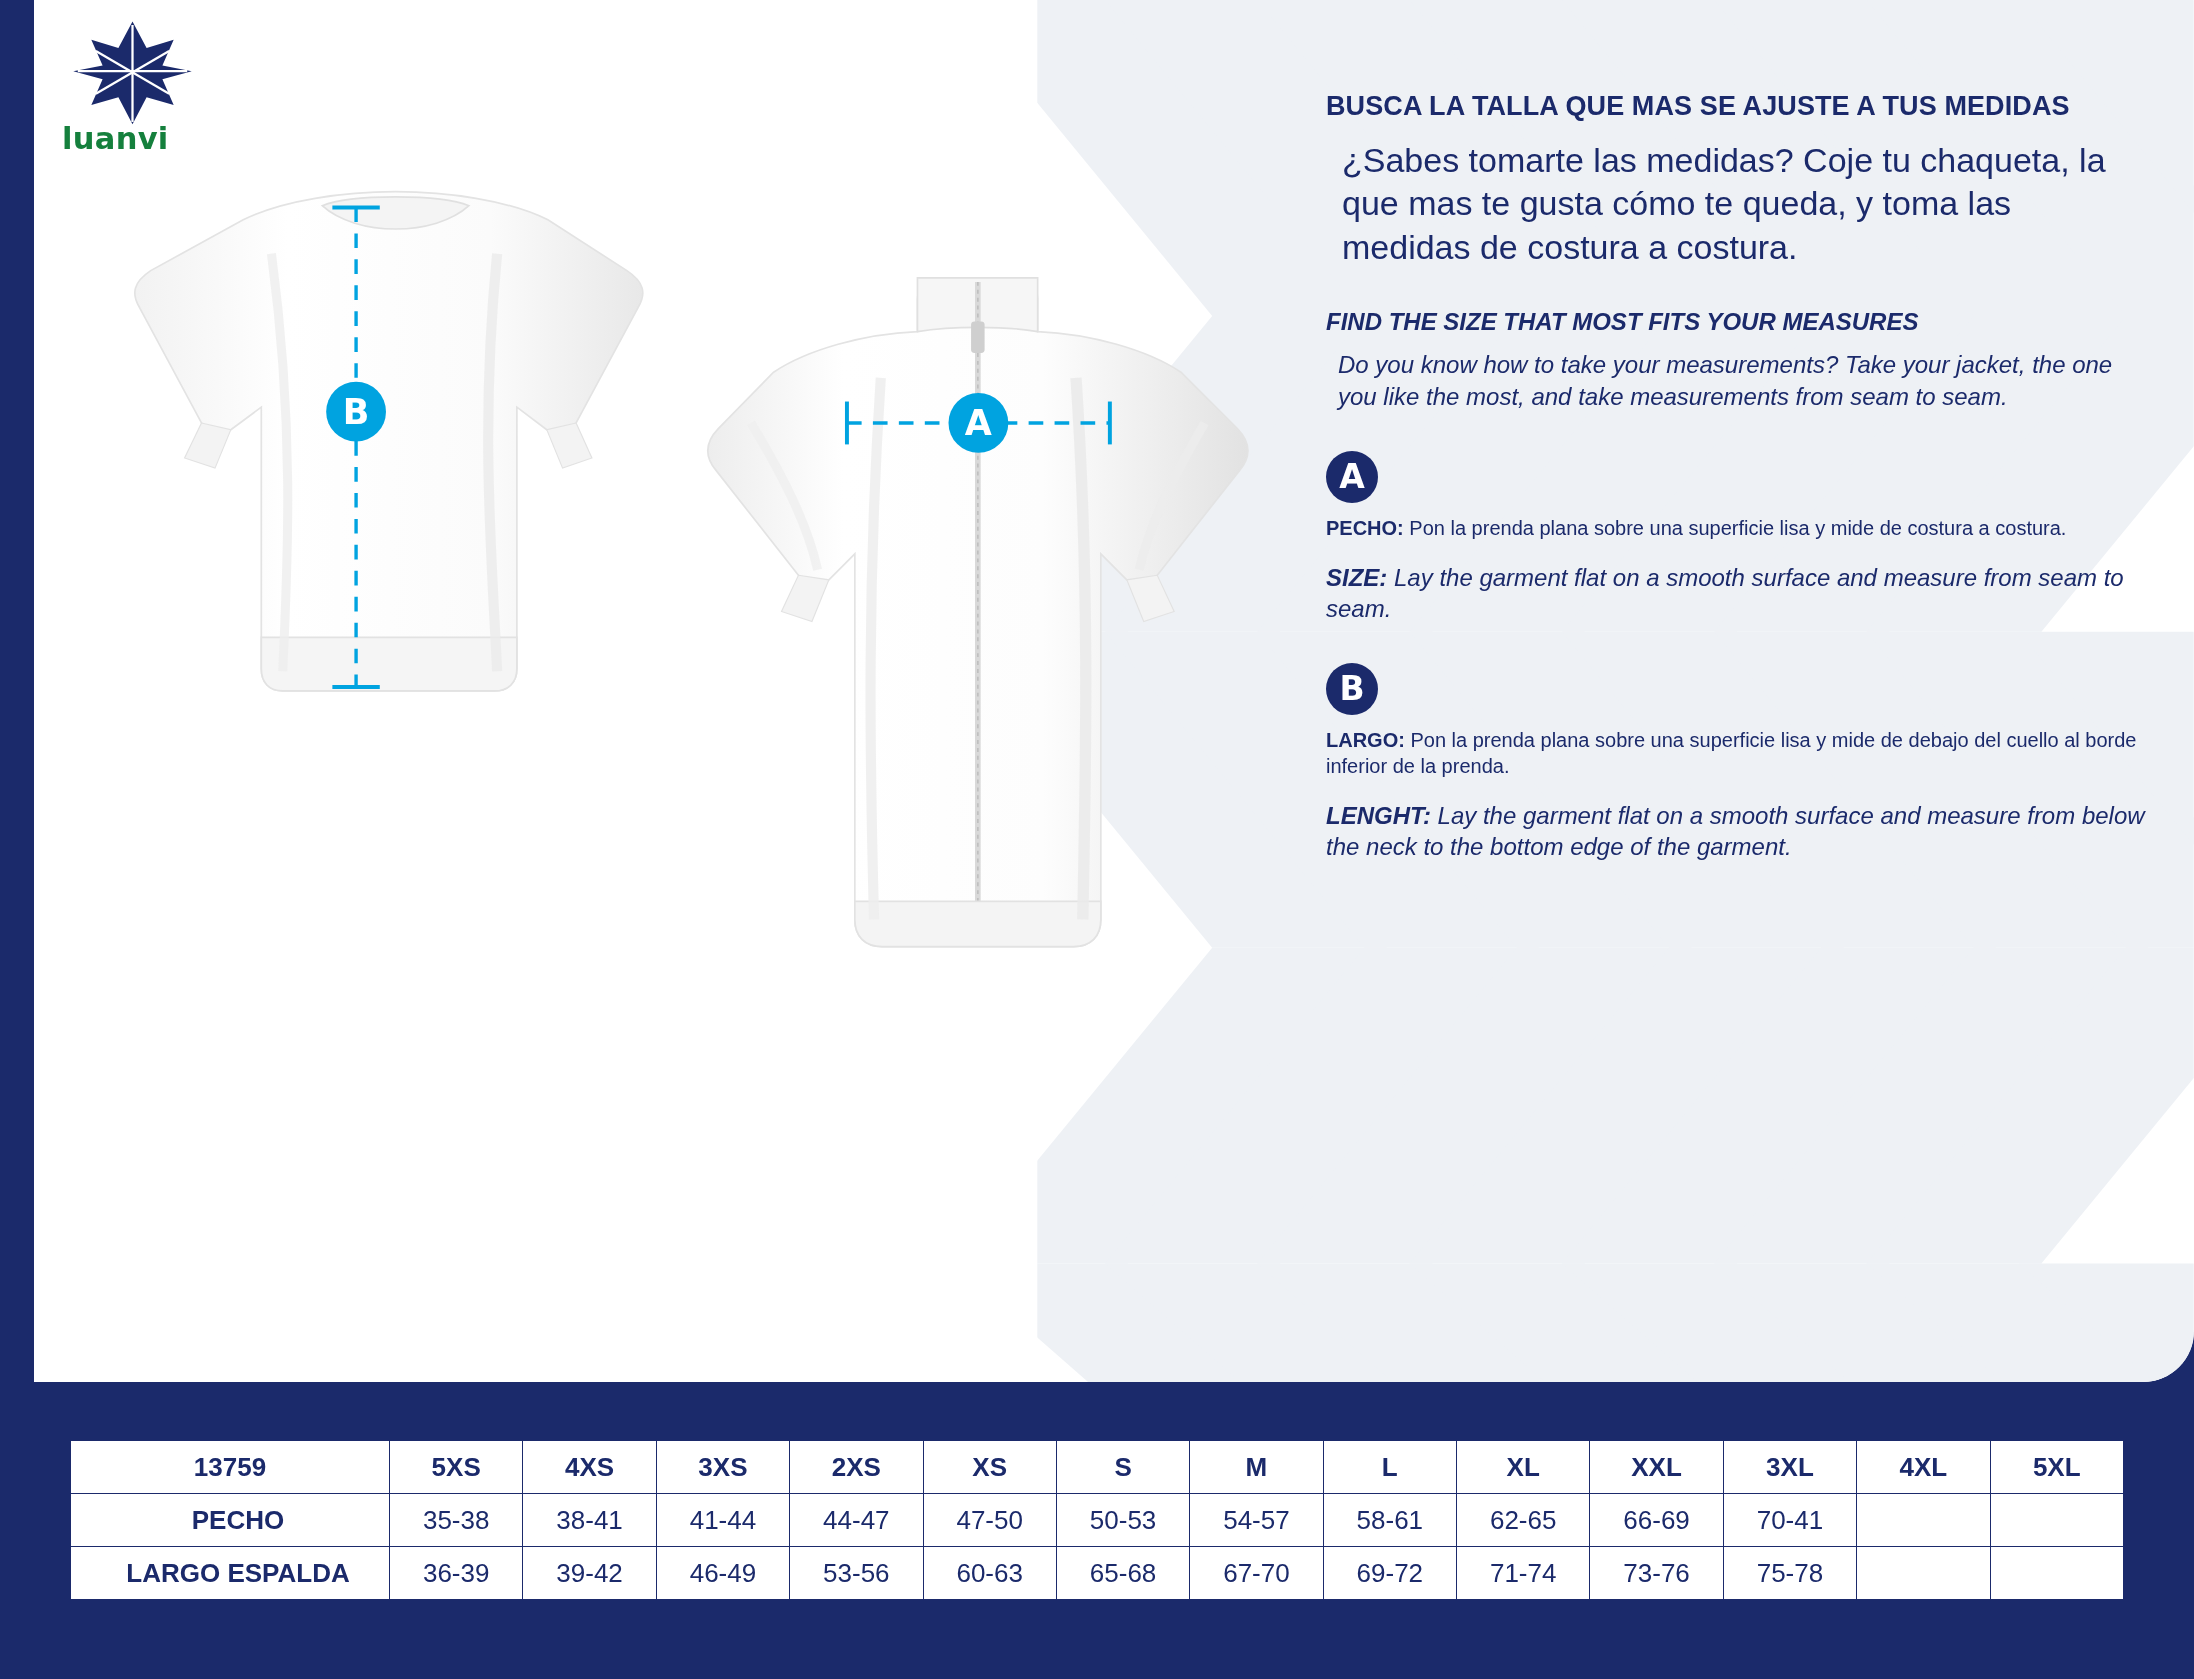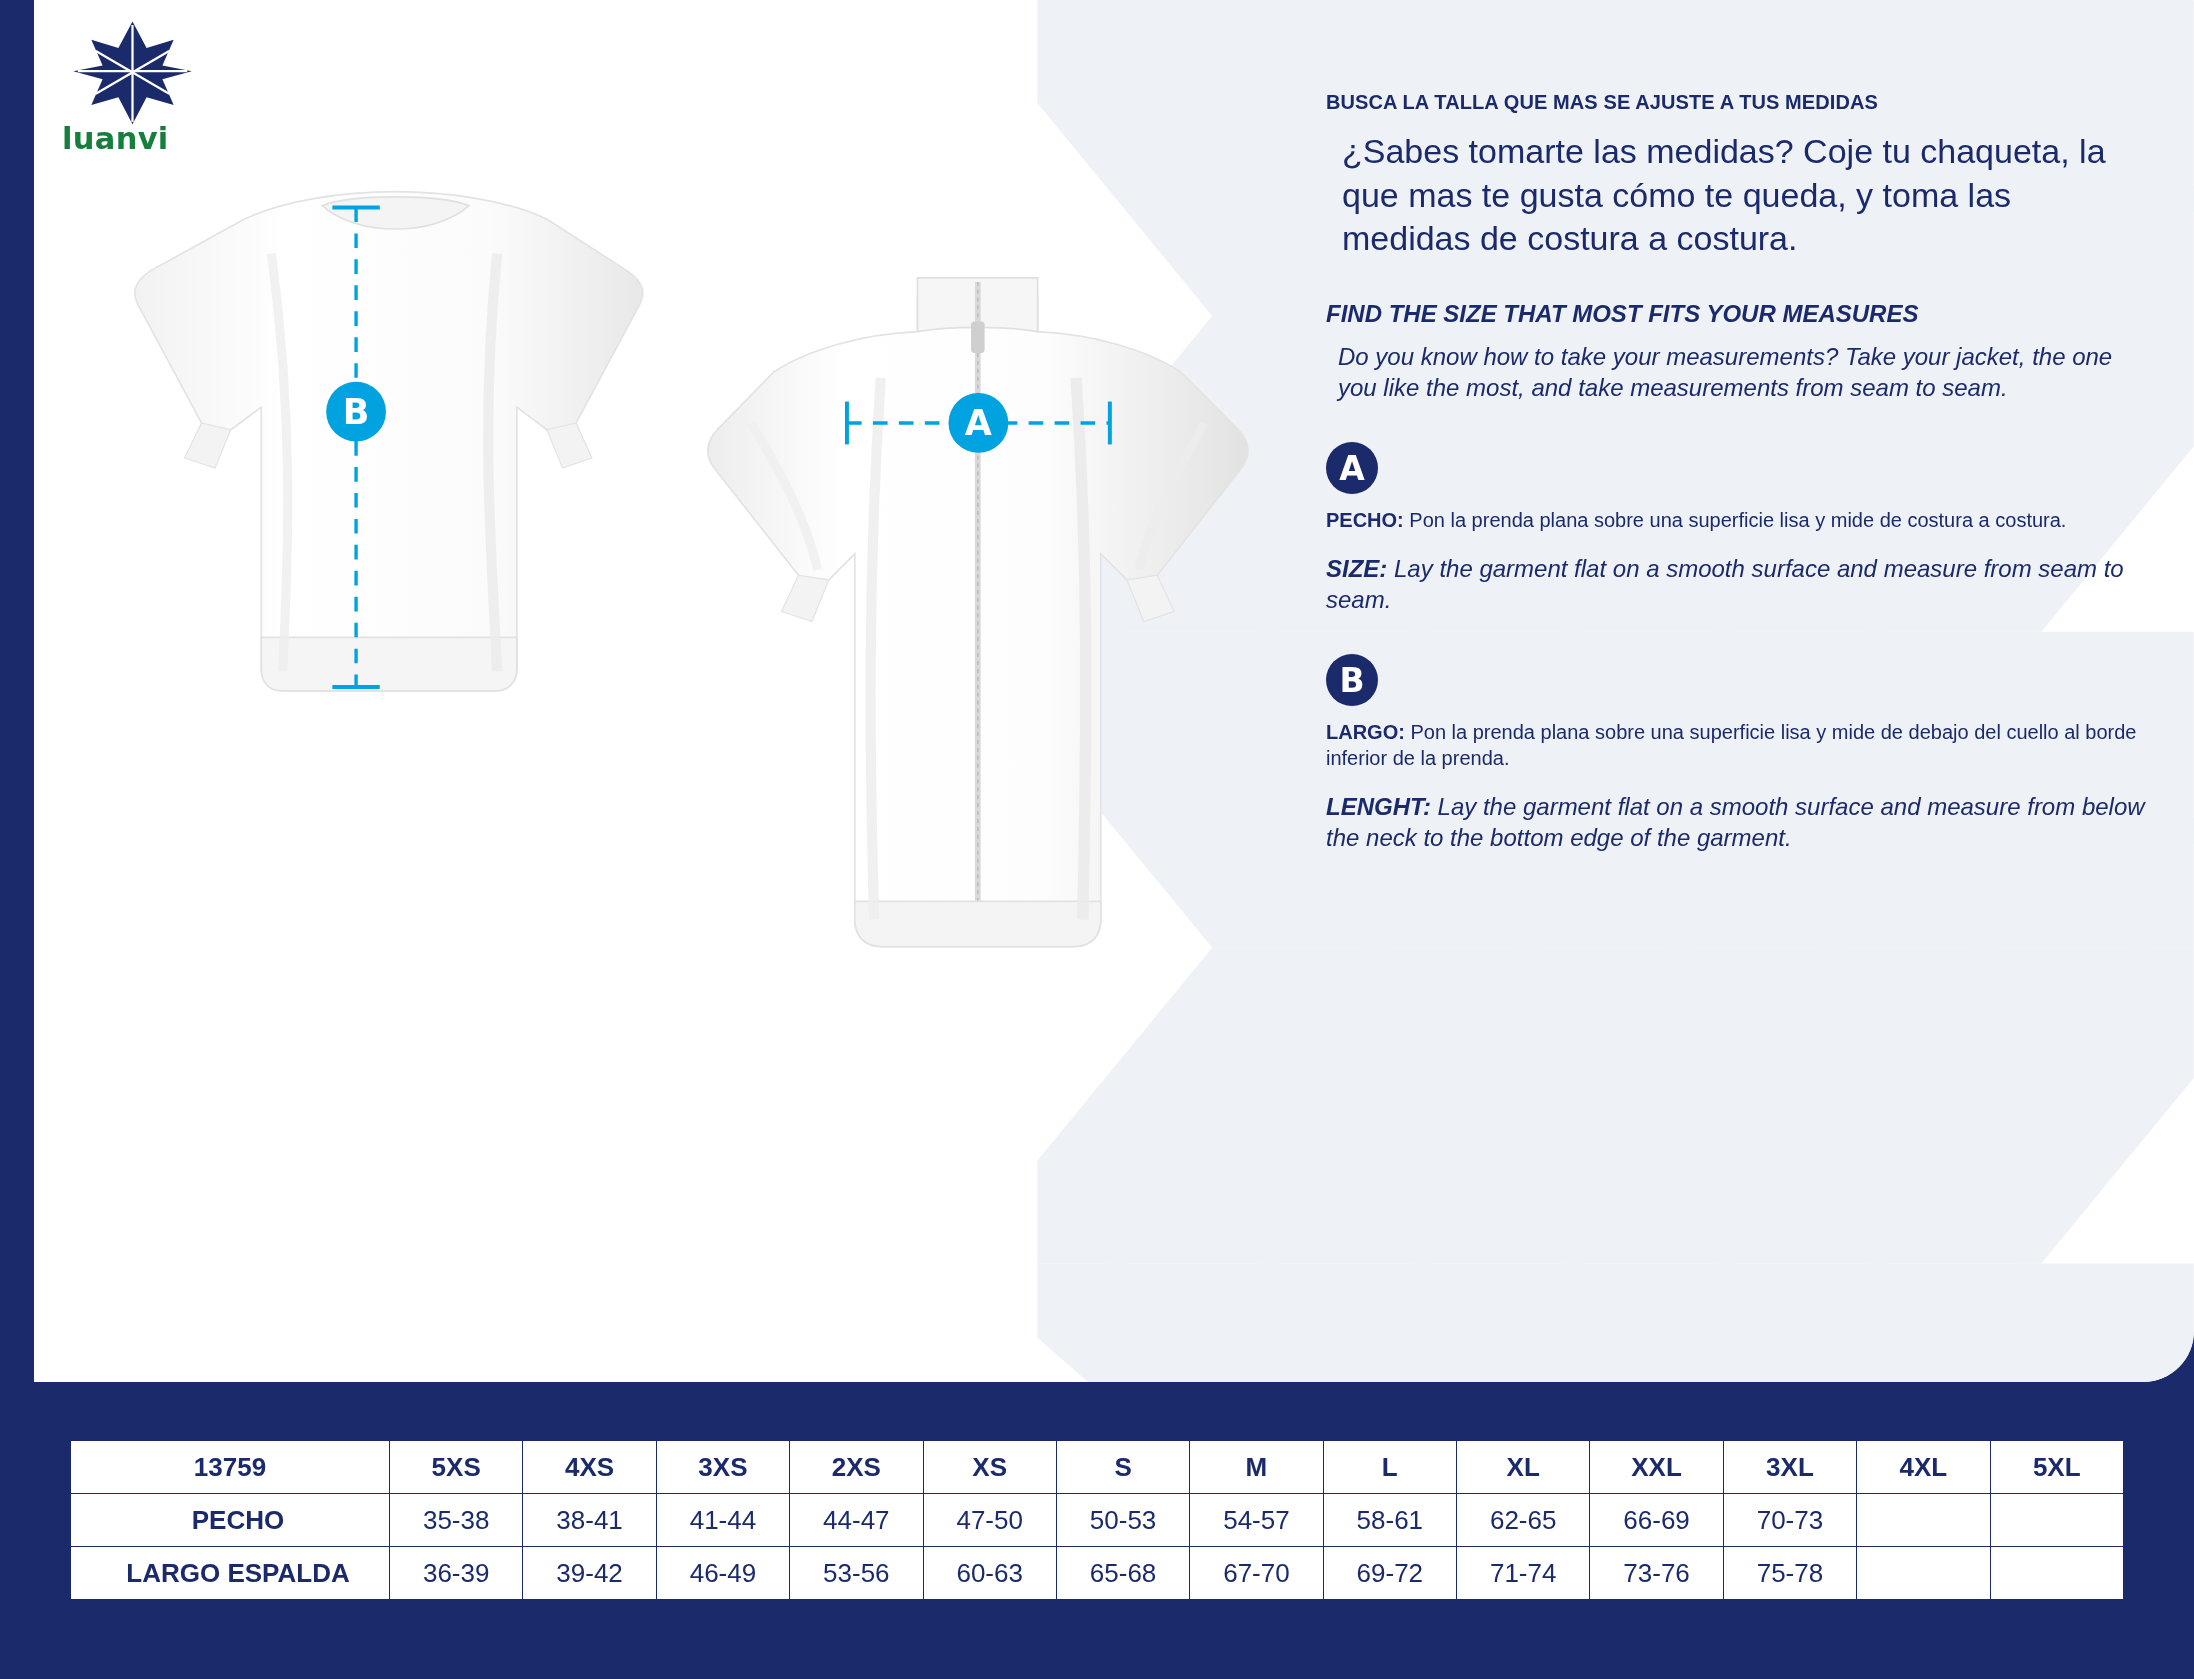--- a/index.html
+++ b/index.html
@@ -74,21 +74,21 @@
 
   
   .textcol {
     position: absolute;
     left: 1292px;
     top: 90px;
     width: 835px;
     color: #1b2a6b;
   }
   .head-es {
-    font-size: 20px;
+    font-size: 27px;
     font-weight: bold;
     line-height: 1.22;
     margin: 0 0 5.6px 0;
     letter-spacing: 0.1px;
   }
   .body-es {
     font-size: 34px;
     line-height: 1.28;
     margin: 16px;
   }
@@ -415,21 +415,21 @@
               <td>35-38</td>
               <td>38-41</td>
               <td>41-44</td>
               <td>44-47</td>
               <td>47-50</td>
               <td>50-53</td>
               <td>54-57</td>
               <td>58-61</td>
               <td>62-65</td>
               <td>66-69</td>
-              <td>70-73</td>
+              <td>70-41</td>
               <td></td>
               <td></td>
             </tr>
             <tr>
               <td class="rowlabel firstcol">LARGO ESPALDA</td>
               <td>36-39</td>
               <td>39-42</td>
               <td>46-49</td>
               <td>53-56</td>
               <td>60-63</td>

